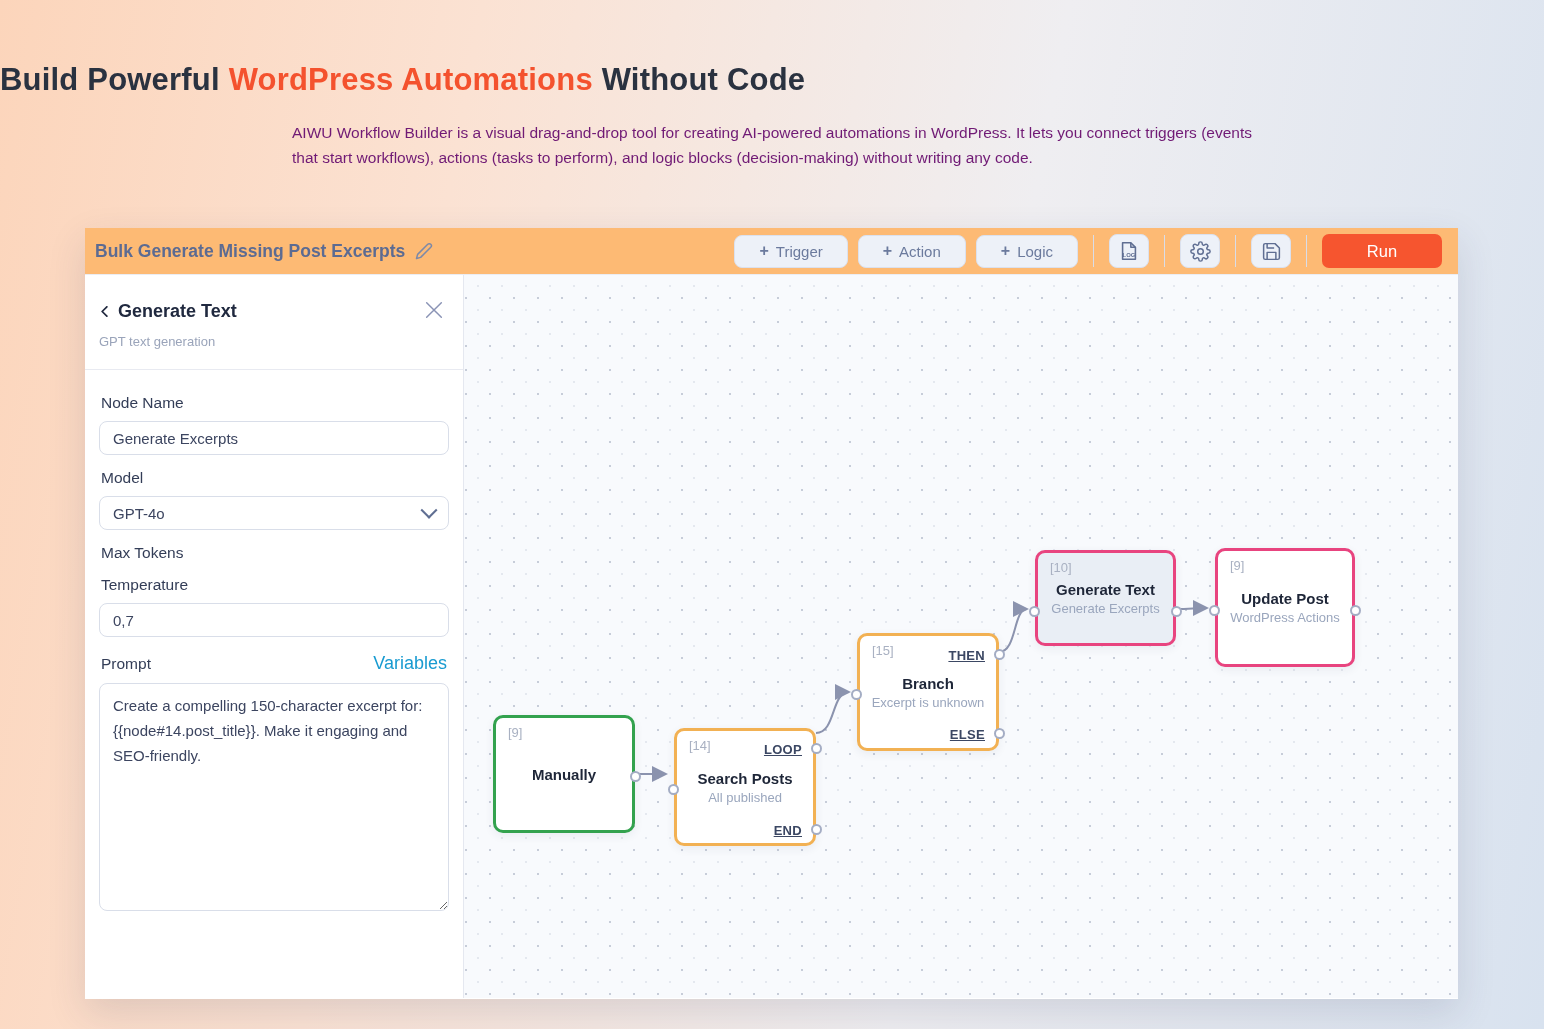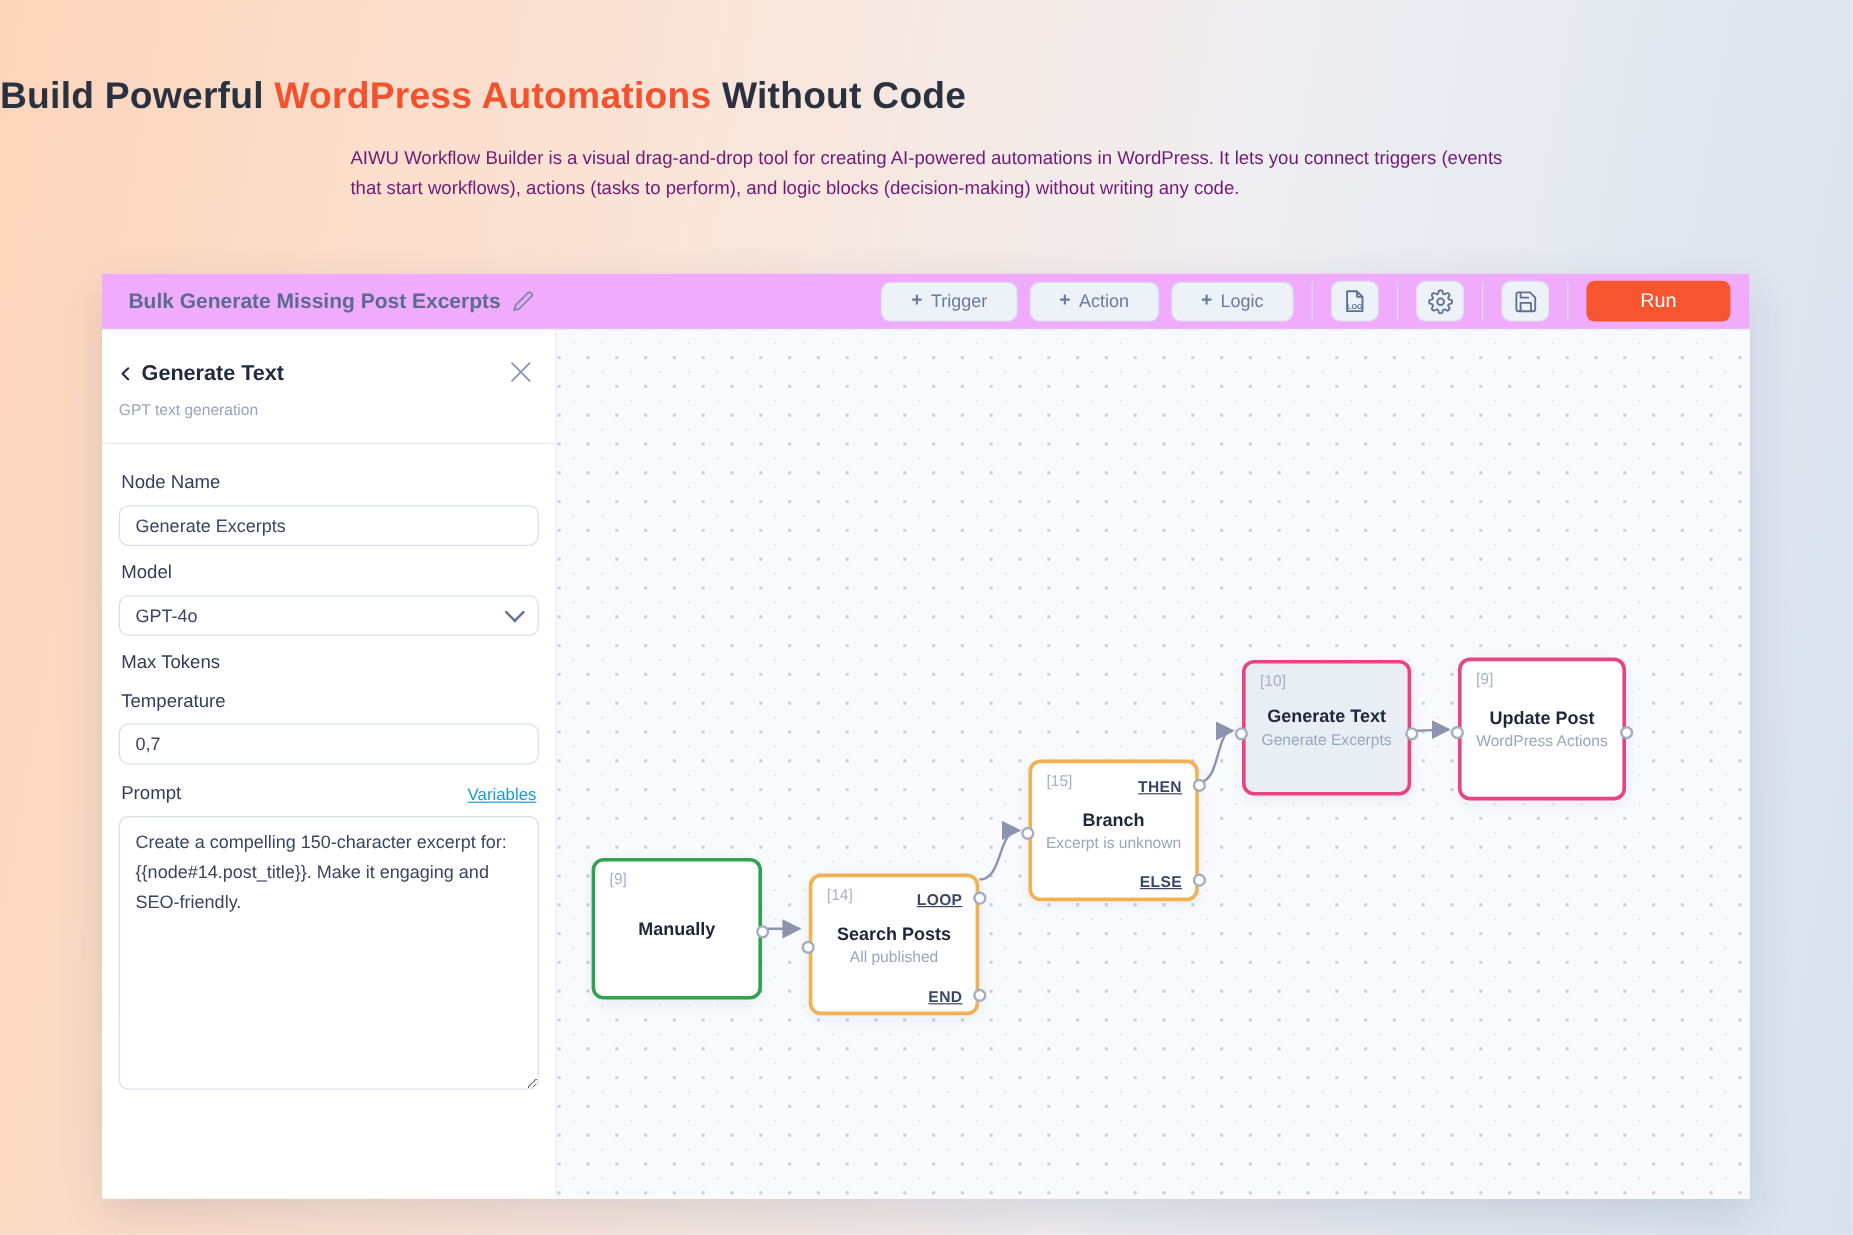--- a/index.html
+++ b/index.html
@@ -20,21 +20,21 @@
     font-size:15.5px; line-height:25px; color:#701a75;
   }
 
   
   .window {
     position:absolute; left:85px; top:228px; width:1373px; height:771px;
     background:#fff; box-shadow:0 14px 36px rgba(50,60,90,.14);
   }
   .win-header {
     height:47px; display:flex; align-items:center;
-    padding:0 16px 0 22px; border-bottom:1px solid #ebedf3; background:#f0abfc;
+    padding:0 16px 0 10px; border-bottom:1px solid #ebedf3; background:#fdba74;
   }
   .wf-title { display:flex; align-items:center; gap:10px; font-size:17.5px; font-weight:600; color:#5c6b92; }
   .pencil { width:18px; height:18px; color:#7c89a8; cursor:pointer; }
   .toolbar { margin-left:auto; display:flex; align-items:center; gap:10px; }
   .pill {
     height:33px; padding:0 24px; background:#edf1f8; border:1px solid #dbe1ee;
     border-radius:8px; color:#6b7a9d; font-size:15px; font-family:"Liberation Sans",sans-serif;
     display:flex; align-items:center; gap:7px; cursor:pointer;
   }
   .pill .plus { font-weight:700; font-size:16px; }
@@ -62,21 +62,21 @@
   .f-label { font-size:15.5px; color:#333d57; margin:14px 2px 9px; }
   .t-input, .sel, textarea.prompt {
     width:100%; border:1px solid #d9dee9; border-radius:8px; background:#fff;
     font-family:"Liberation Sans",sans-serif; font-size:15px; color:#3c4560;
   }
   .t-input { height:34px; padding:0 13px; }
   .sel { height:34px; padding:0 13px; display:flex; align-items:center; justify-content:space-between; cursor:pointer; }
   .sel-ch { width:12px; height:12px; border-right:2px solid #5f6e92; border-bottom:2px solid #5f6e92; transform:rotate(45deg) translate(-2px,-2px); }
   .prompt-row { display:flex; align-items:center; justify-content:space-between; margin:16px 2px 9px; }
   .prompt-row .f-label { margin:0; }
-  .vars-link { font-size:14px; color:#189bd1; cursor:pointer;text-decoration:underline; }
+  .vars-link { font-size:18px; color:#189bd1; cursor:pointer; }
   textarea.prompt { height:228px; padding:9px 13px; line-height:25px; resize:vertical; }
 
   
   .canvas {
     position:relative; flex:1; overflow:hidden;
     background-color:#f8fafd;
     background-image:
       radial-gradient(circle, #c7cdd9 1.3px, transparent 1.4px),
       radial-gradient(circle, #e4e8ef 1px, transparent 1.1px);
     background-size:24px 24px, 24px 24px;
@@ -247,21 +247,21 @@
         <span class="port-label" style="top:91px;">ELSE</span>
         <div class="node-center">
           <div class="node-title">Branch</div>
           <div class="node-sub">Excerpt is unknown</div>
         </div>
         <span class="port pl" style="top:53px;"></span>
         <span class="port pr" style="top:13px;"></span>
         <span class="port pr" style="top:92px;"></span>
       </div>
 
-      <div class="node pink selected" style="left:571px; top:275px; width:141px; height:113px;">
+      <div class="node pink selected" style="left:571px; top:275px; width:141px; height:96px;">
         <span class="node-id">[10]</span>
         <div class="node-center">
           <div class="node-title">Generate Text</div>
           <div class="node-sub">Generate Excerpts</div>
         </div>
         <span class="port pl" style="top:53px;"></span>
         <span class="port pr" style="top:53px;"></span>
       </div>
 
       <div class="node pink" style="left:751px; top:273px; width:140px; height:119px;">

